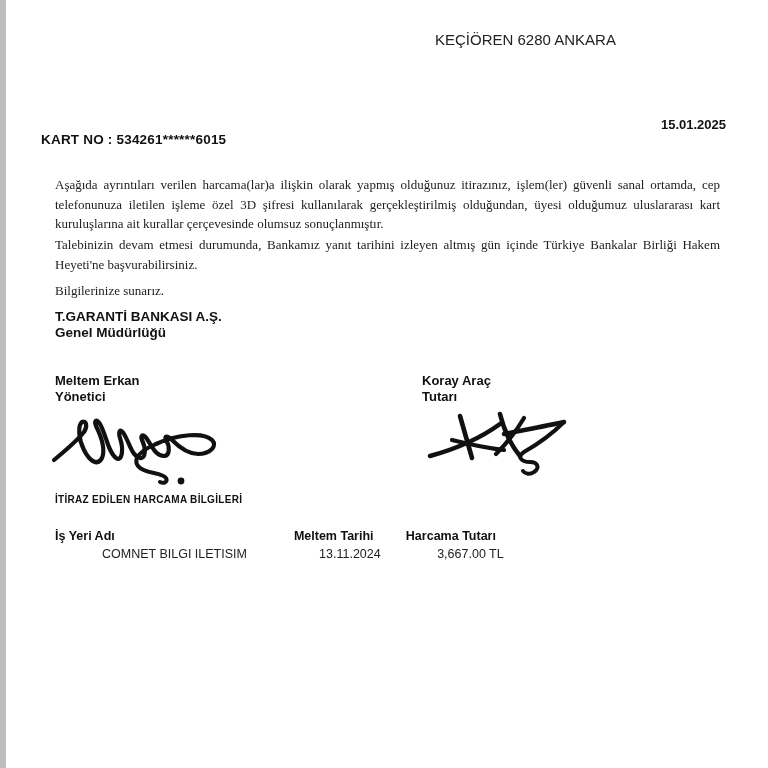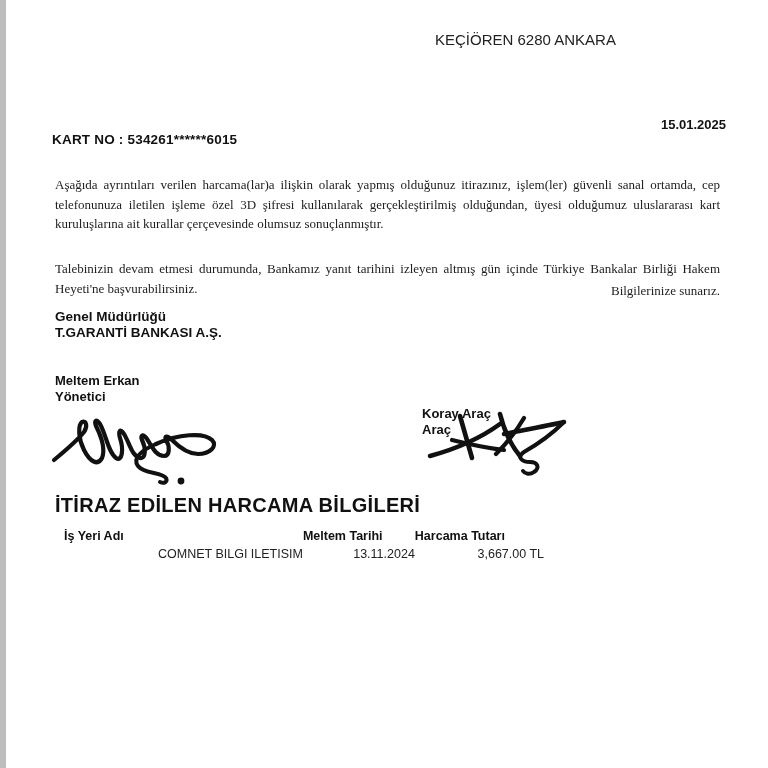--- a/index.html
+++ b/index.html
@@ -69,42 +69,42 @@
     right: 42px;
     top: 117px;
     font-size: 13px;
     font-weight: bold;
     color: #111;
   }
 
   
   .card-no {
     position: absolute;
-    left: 52px;
+    left: 41px;
     top: 132px;
     font-size: 13.5px;
     font-weight: bold;
     color: #111;
     letter-spacing: 0.2px;
   }
 
   
   .para {
     position: absolute;
     left: 55px;
     width: 665px;
     font-size: 13px;
     line-height: 19.5px;
     text-align: justify;
     color: #1c1c1c;
     font-family: Liberation Serif, serif;
   }
   .para.p1 { top: 175px; }
-  .para.p2 { top: 235px; margin-top: 24px; }
-  .para.p3 { top: 281px; text-align: right; }
+  .para.p2 { top: 235px; }
+  .para.p3 { top: 281px; text-align: left; }
 
   
   .bank-block {
     position: absolute;
     left: 55px;
     top: 309px;
     font-size: 13.5px;
     font-weight: bold;
     line-height: 16px;
     color: #111;
@@ -112,59 +112,58 @@
 
   
   .signatory {
     position: absolute;
     font-size: 13px;
     font-weight: bold;
     line-height: 15.5px;
     color: #111;
   }
   .signatory.left  { left: 55px;  top: 373px; }
-  .signatory.right { left: 422px; top: 373px; margin-top: 33px; }
+  .signatory.right { left: 422px; top: 373px; }
 
   .sig-mark {
     position: absolute;
   }
   .sig-mark.left  { left: 46px;  top: 398px; }
   .sig-mark.right { left: 412px; top: 400px; }
 
   
   .section-title {
     position: absolute;
     left: 55px;
     top: 494px;
-    font-size: 20px;
+    font-size: 10px;
     font-weight: bold;
     letter-spacing: 0.3px;
     color: #111;
     text-align: center;
   }
   .expense-table {
     position: absolute;
     left: 55px;
     top: 529px;
     width: 480px;
     border-collapse: collapse;
-    margin-left: 9px;
   }
   .expense-table th {
     font-size: 12.5px;
     font-weight: bold;
     text-align: left;
     padding: 0 0 4px 0;
     color: #111;
     white-space: nowrap;
   }
   .expense-table td {
     font-size: 12.5px;
     font-weight: normal;
-    text-align: right;
+    text-align: center;
     padding: 0;
     color: #222;
     white-space: nowrap;
   }
   .col-merchant { width: 222px; }
   .col-date     { width: 104px; }
   .col-amount   { width: 120px; }
 </style>
 </head>
 <body>
@@ -184,41 +183,41 @@
 
     <div class="doc-date">15.01.2025</div>
 
     <div class="card-no">KART NO : 534261******6015</div>
 
     <div class="para p1">Aşağıda ayrıntıları verilen harcama(lar)a ilişkin olarak yapmış olduğunuz itirazınız, işlem(ler) güvenli sanal ortamda, cep telefonunuza iletilen işleme özel 3D şifresi kullanılarak gerçekleştirilmiş olduğundan, üyesi olduğumuz uluslararası kart kuruluşlarına ait kurallar çerçevesinde olumsuz sonuçlanmıştır.</div>
     <div class="para p2">Talebinizin devam etmesi durumunda, Bankamız yanıt tarihini izleyen altmış gün içinde Türkiye Bankalar Birliği Hakem Heyeti'ne başvurabilirsiniz.</div>
     <div class="para p3">Bilgilerinize sunarız.</div>
 
     <div class="bank-block">
+      <div>T.GARANTİ BANKASI A.Ş.</div>
       <div>Genel Müdürlüğü</div>
-      <div>T.GARANTİ BANKASI A.Ş.</div>
     </div>
 
     <div class="signatory left">
       <div>Meltem Erkan</div>
       <div>Yönetici</div>
     </div>
     <div class="sig-mark left">
       <svg width="190" height="90" viewBox="0 0 190 90" xmlns="http://www.w3.org/2000/svg">
         <g fill="none" stroke="#111111" stroke-linecap="round" stroke-linejoin="round">
           <path d="M8 62 C20 52, 30 44, 38 34 C42 28, 40 22, 36 24 C32 27, 32 40, 38 52 C44 64, 52 68, 56 60 C60 50, 54 36, 50 28 C48 23, 50 20, 54 26 C60 36, 62 54, 70 60 C76 64, 78 52, 74 40 C72 33, 74 30, 78 36 C84 46, 86 58, 94 60 C100 61, 100 50, 96 42 C94 37, 97 35, 101 41 C107 50, 110 58, 118 58 C124 58, 124 48, 120 42 C118 38, 121 37, 126 42 C133 49, 142 56, 152 56 C164 56, 172 48, 166 42 C158 34, 132 36, 110 46" stroke-width="4.2"></path>
           <path d="M110 46 C96 52, 86 60, 92 68 C98 76, 116 74, 120 80 C122 84, 118 86, 114 84" stroke-width="4"></path>
         </g>
         <circle cx="135" cy="83" r="3.4" fill="#111111"></circle>
       </svg>
     </div>
 
     <div class="signatory right">
       <div>Koray Araç</div>
-      <div>Araç</div>
+      <div>Tutarı</div>
     </div>
     <div class="sig-mark right">
       <svg width="165" height="80" viewBox="0 0 165 80" xmlns="http://www.w3.org/2000/svg">
         <g fill="none" stroke="#111111" stroke-linecap="round" stroke-linejoin="round">
           <path d="M18 56 C40 50, 66 40, 88 24" stroke-width="4.6"></path>
           <path d="M48 16 C52 30, 56 44, 60 58" stroke-width="4.6"></path>
           <path d="M40 40 C56 44, 74 48, 92 50" stroke-width="4.2"></path>
           <path d="M88 14 C92 30, 98 44, 108 56" stroke-width="4.6"></path>
           <path d="M112 18 C104 32, 94 44, 84 54" stroke-width="4.2"></path>
           <path d="M92 34 C112 30, 134 26, 152 22" stroke-width="4.4"></path>

